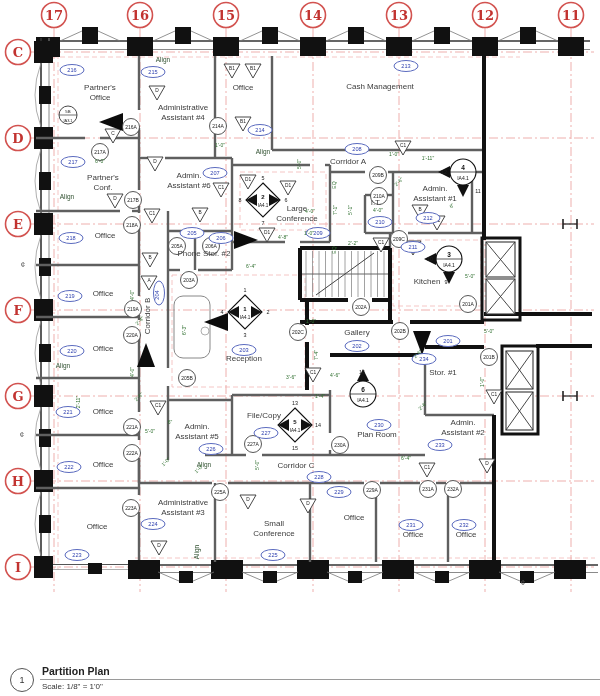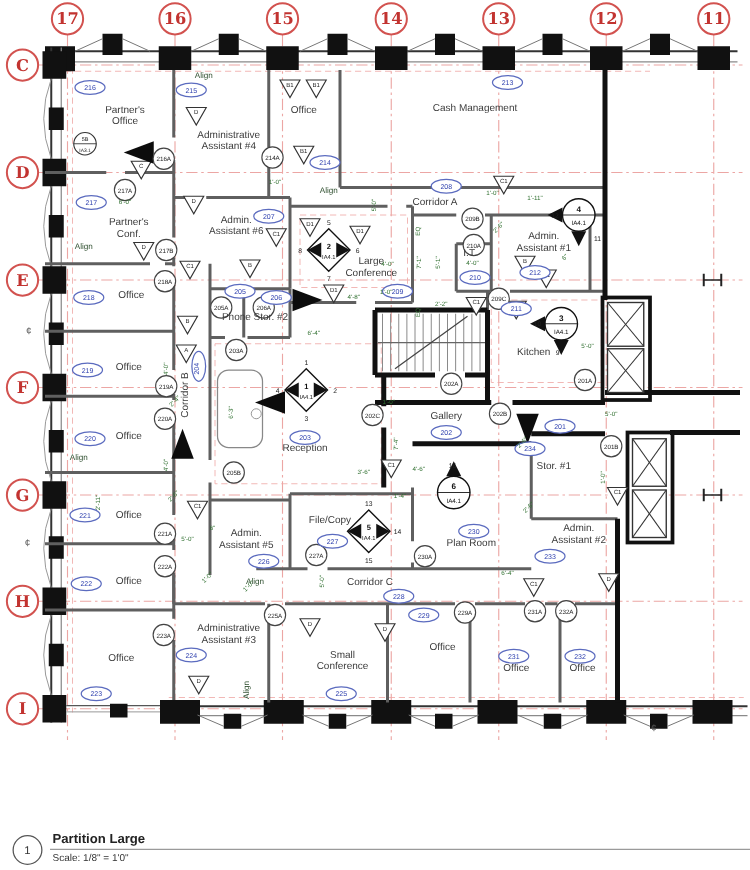--- a/index.html
+++ b/index.html
@@ -892,17 +892,17 @@
         </g>
         <g>
           <circle cx="18" cy="567" r="12.5" fill="#fff" stroke="#d2524f" stroke-width="1.6"></circle>
           <text x="18" y="571.5" font-size="13" fill="#c23330" text-anchor="middle" font-family="&quot;DejaVu Serif&quot;, serif" font-weight="bold">I</text>
         </g>
       </g>
   </svg>
 
   <div class="titleblock">
     <div class="tb-circle">1</div>
-    <div class="tb-title">Partition Large</div>
+    <div class="tb-title">Partition Plan</div>
     <div class="tb-rule"></div>
     <div class="tb-scale">Scale: 1/8" = 1'0"</div>
   </div>
 </div>
 
 </body></html>

